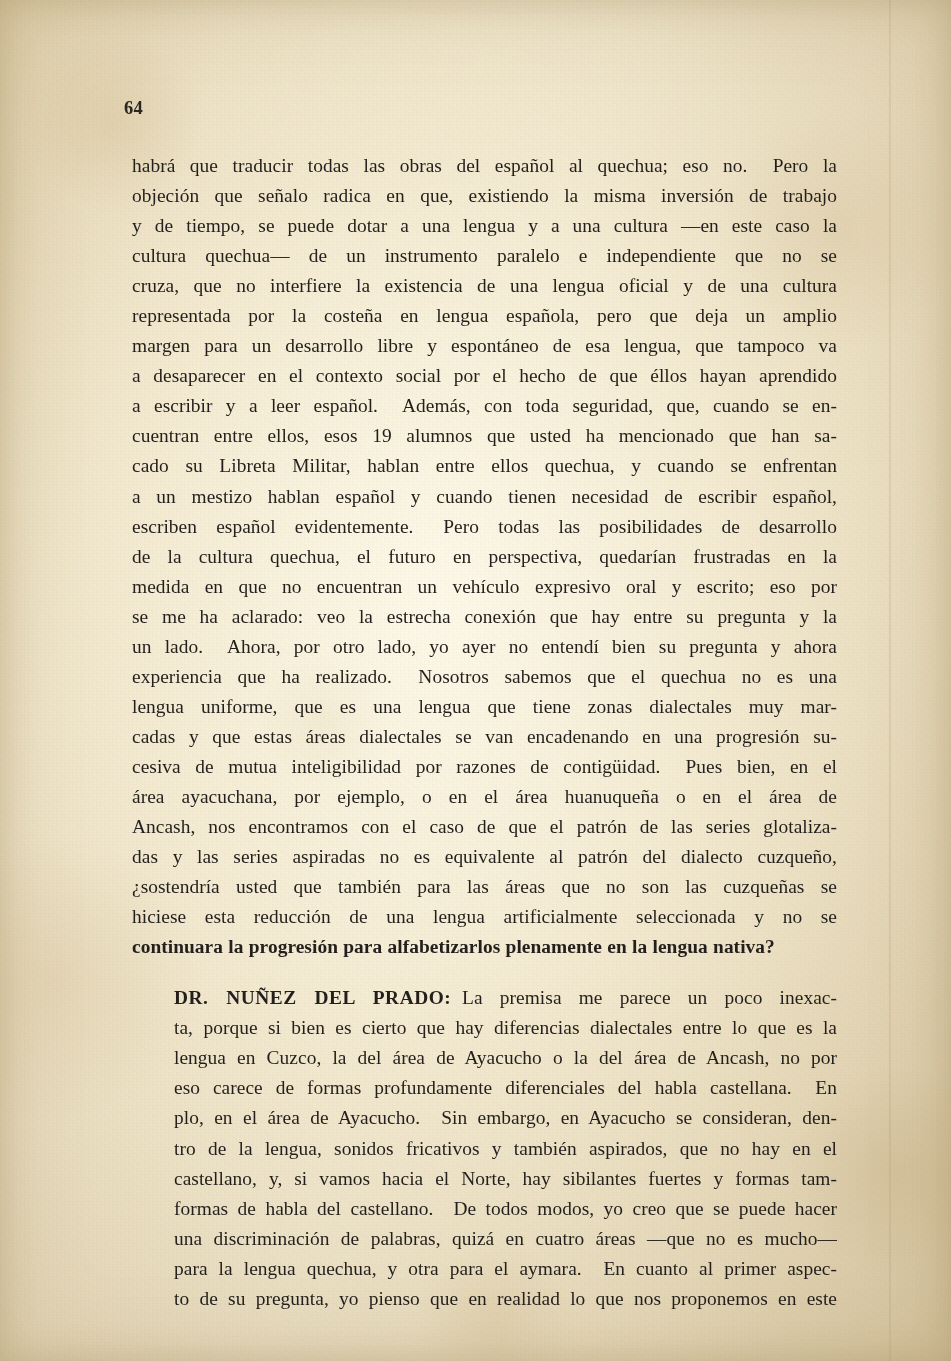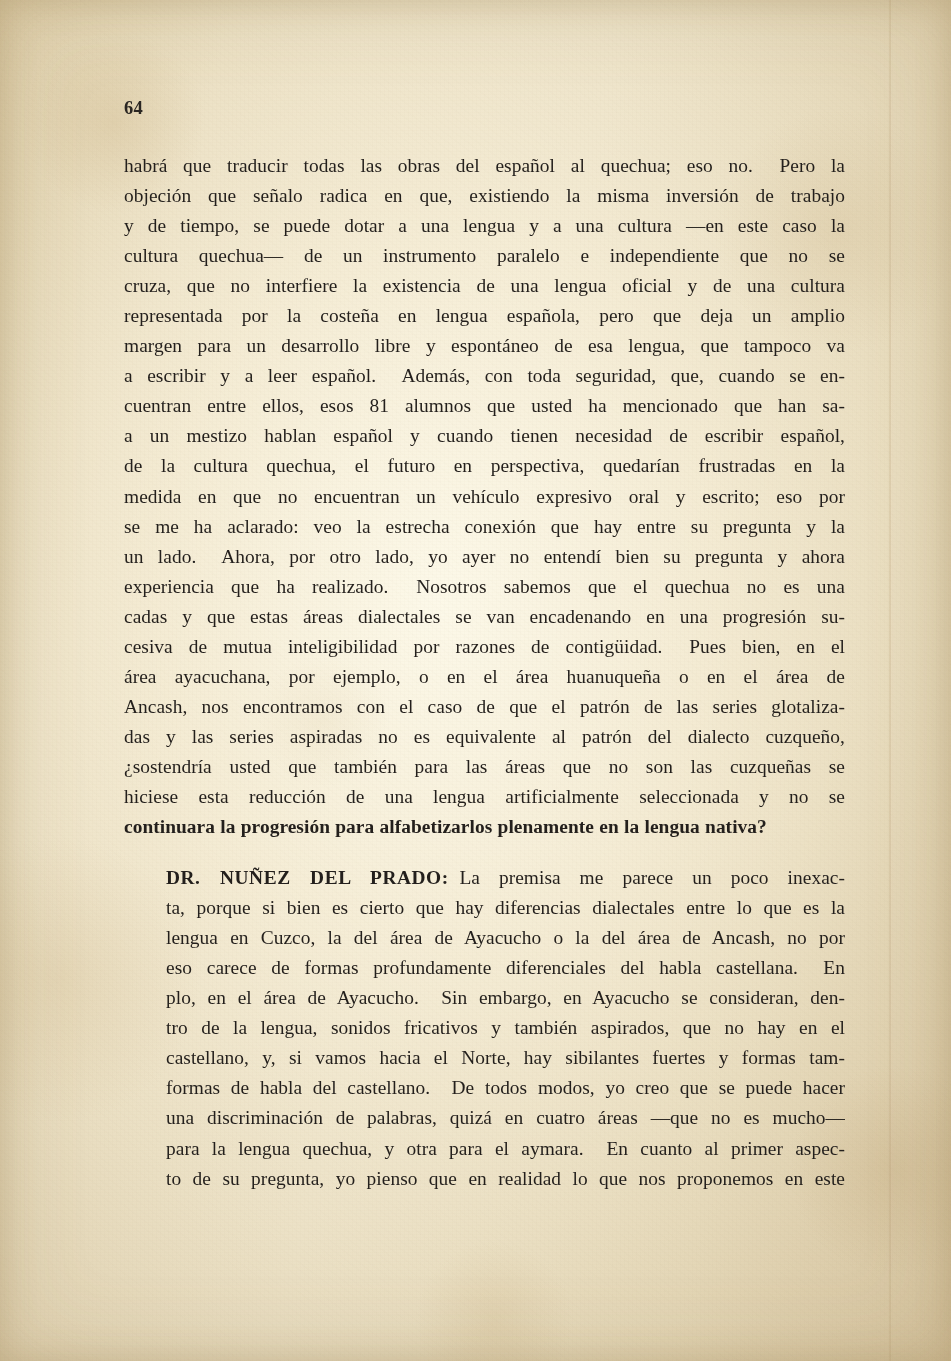--- a/index.html
+++ b/index.html
@@ -93,21 +93,21 @@
   }
 
   .para {
     font-size: 19.4px;
     line-height: 30.05px;
     color: #231f1c;
     text-align: justify;
     text-align-last: left;
     letter-spacing: 0.05px;
     word-spacing: 0.4px;
-    margin: 0;
+    margin: 8px;
     -webkit-font-smoothing: antialiased;
   }
   .para + .para {
     margin-top: 21px;
   }
   .para.indented {
     text-indent: 42px;
   }
 
   
@@ -153,28 +153,32 @@
     <div class="folio">64</div>
 
     <p class="para" id="para-1">
         <span class="ln">habrá que traducir todas las obras del español al quechua; eso no. <span class="gap"></span>Pero la</span>
         <span class="ln">objeción que señalo radica en que, existiendo la misma inversión de trabajo</span>
         <span class="ln">y de tiempo, se puede dotar a una lengua y a una cultura —en este caso la</span>
         <span class="ln">cultura quechua— de un instrumento paralelo e independiente que no se</span>
         <span class="ln">cruza, que no interfiere la existencia de una lengua oficial y de una cultura</span>
         <span class="ln">representada por la costeña en lengua española, pero que deja un amplio</span>
         <span class="ln">margen para un desarrollo libre y espontáneo de esa lengua, que tampoco va</span>
+        <span class="ln">a desaparecer en el contexto social por el hecho de que éllos hayan aprendido</span>
         <span class="ln">a escribir y a leer español. <span class="gap"></span>Además, con toda seguridad, que, cuando se en-</span>
-        <span class="ln">cuentran entre ellos, esos 81 alumnos que usted ha mencionado que han sa-</span>
+        <span class="ln">cuentran entre ellos, esos 19 alumnos que usted ha mencionado que han sa-</span>
+        <span class="ln">cado su Libreta Militar, hablan entre ellos quechua, y cuando se enfrentan</span>
         <span class="ln">a un mestizo hablan español y cuando tienen necesidad de escribir español,</span>
+        <span class="ln">escriben español evidentemente. <span class="gap"></span>Pero todas las posibilidades de desarrollo</span>
         <span class="ln">de la cultura quechua, el futuro en perspectiva, quedarían frustradas en la</span>
         <span class="ln">medida en que no encuentran un vehículo expresivo oral y escrito; eso por</span>
         <span class="ln">se me ha aclarado: veo la estrecha conexión que hay entre su pregunta y la</span>
         <span class="ln">un lado. <span class="gap"></span>Ahora, por otro lado, yo ayer no entendí bien su pregunta y ahora</span>
         <span class="ln">experiencia que ha realizado. <span class="gap"></span>Nosotros sabemos que el quechua no es una</span>
+        <span class="ln">lengua uniforme, que es una lengua que tiene zonas dialectales muy mar-</span>
         <span class="ln">cadas y que estas áreas dialectales se van encadenando en una progresión su-</span>
         <span class="ln">cesiva de mutua inteligibilidad por razones de contigüidad. <span class="gap"></span>Pues bien, en el</span>
         <span class="ln">área ayacuchana, por ejemplo, o en el área huanuqueña o en el área de</span>
         <span class="ln">Ancash, nos encontramos con el caso de que el patrón de las series glotaliza-</span>
         <span class="ln">das y las series aspiradas no es equivalente al patrón del dialecto cuzqueño,</span>
         <span class="ln">¿sostendría usted que también para las áreas que no son las cuzqueñas se</span>
         <span class="ln">hiciese esta reducción de una lengua artificialmente seleccionada y no se</span>
         <span class="ln last">continuara la progresión para alfabetizarlos plenamente en la lengua nativa?</span>
       </p>
 

